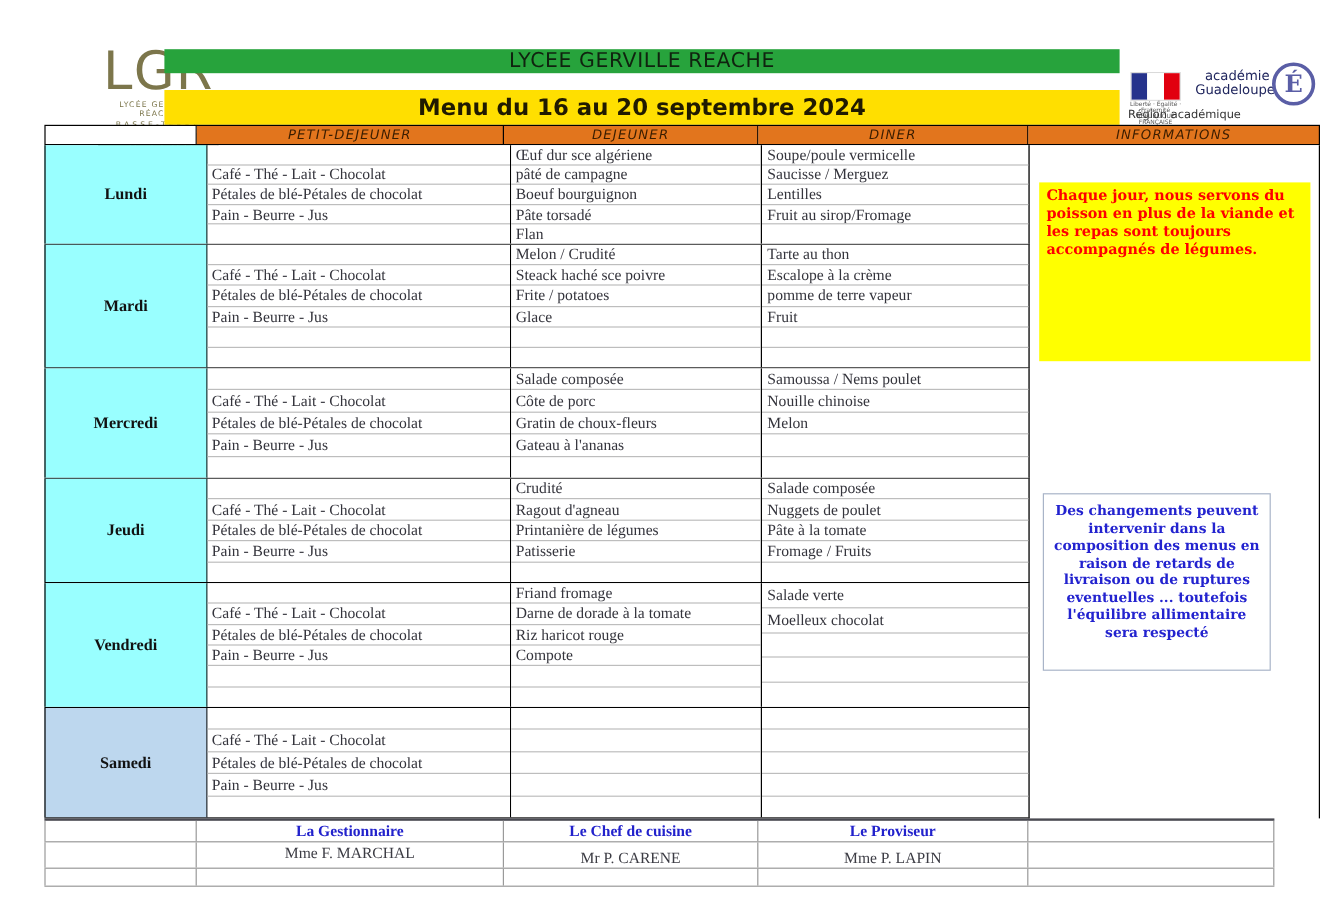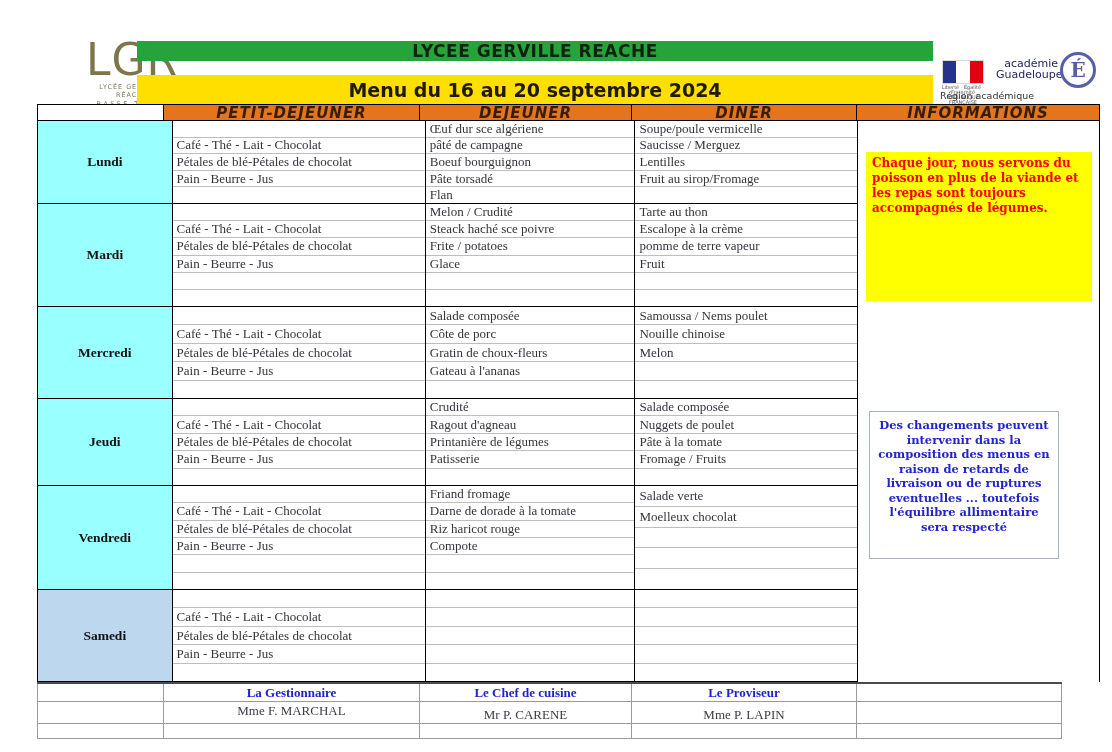--- a/index.html
+++ b/index.html
@@ -6,21 +6,21 @@
   .page{position:relative;width:1112px;height:752px;background:#ffffff;overflow:hidden;
         font-family:"Liberation Serif", serif;}
   
   .logo-box{position:absolute;left:37px;top:40px;width:100px;height:78px;text-align:center;margin-left:45px;}
   .logo-lgr{font-family:"DejaVu Sans",sans-serif;font-size:44px;line-height:40px;color:#7c764b;letter-spacing:1px;}
   .logo-l1{font-family:"DejaVu Sans",sans-serif;font-size:6.4px;color:#7c764b;letter-spacing:1px;margin-top:3px;}
   .logo-l2{font-family:"DejaVu Sans",sans-serif;font-size:6.4px;color:#7c764b;letter-spacing:2.5px;margin-top:1px;}
   .logo-motto{margin-top:3px;background:#7c764b;border:1px solid #2e2d1d;border-top:2px solid #2e2d1d;
         color:#fff;font-style:italic;font-size:7.5px;line-height:11px;font-family:"DejaVu Serif",serif;}
   .green-bar{position:absolute;left:137px;top:41px;width:796px;height:20px;background:#27a33c;
-        display:flex;align-items:flex-end;justify-content:center;font-weight:bold;}
+        display:flex;align-items:flex-end;justify-content:center;}
   .green-bar span{font-family:"DejaVu Sans",sans-serif;font-size:17px;color:#10230f;letter-spacing:.5px;}
   .yellow-bar{position:absolute;left:137px;top:75px;width:796px;height:29px;background:#ffdf00;
         display:flex;align-items:center;justify-content:center;}
   .yellow-bar span{font-family:"DejaVu Sans",sans-serif;font-weight:bold;font-size:19px;color:#201a00;}
   
   .gov{position:absolute;left:938px;top:56px;width:162px;height:50px;}
   .flag{position:absolute;left:4px;top:4px;width:40px;height:22px;display:flex;border:1px solid #dadada;}
   .flag i{flex:1;}
   .flag .b{background:#26338c;}.flag .w{background:#ffffff;}.flag .r{background:#e1000f;}
   .flag-txt{position:absolute;left:2px;top:29px;width:46px;font-family:"DejaVu Sans",sans-serif;
@@ -29,21 +29,21 @@
         font-size:11px;line-height:11px;color:#20265e;}
   .acad-circle{position:absolute;left:122px;top:-4px;width:30px;height:30px;border:3px solid #5a5ea6;border-radius:50%;
         display:flex;align-items:center;justify-content:center;font-family:"DejaVu Serif",serif;
         font-weight:bold;font-size:20px;color:#5a5ea6;}
   .region-txt{position:absolute;left:940px;top:90px;font-family:"DejaVu Sans",sans-serif;font-size:9.5px;color:#333;}
   
   .thead{position:absolute;left:37px;top:104px;width:1063px;height:17px;display:flex;
         border-top:1px solid #000;border-bottom:1px solid #000;box-sizing:border-box;}
   .thead .dayhead{width:127px;background:#fff;border-left:1px solid #000;border-right:1px solid #000;box-sizing:border-box;}
   .hcell{background:#e2751d;display:flex;align-items:center;justify-content:center;
-        font-family:"DejaVu Sans",sans-serif;font-style:italic;font-weight:bold;font-size:15px;
+        font-family:"DejaVu Sans",sans-serif;font-style:italic;font-weight:normal;font-size:11px;
         color:#3a1d00;letter-spacing:1px;border-right:1px solid #000;box-sizing:border-box;}
   .w0{width:256px;}.w1{width:212px;}.w2{width:225px;}.w3{width:243px;}
   
   .tbody{position:absolute;left:37px;top:121px;width:821px;}
   .block{display:flex;border-bottom:1px solid #000;box-sizing:border-box;}
   .daycell{width:137px;border-left:1px solid #000;border-right:1px solid #000;box-sizing:border-box;
         display:flex;align-items:center;justify-content:center;
         font-weight:bold;font-size:13.5px;color:#111;}
   .mcell{display:flex;flex-direction:column;border-right:1px solid #000;box-sizing:border-box;background:#fff;}
   .mline{flex:1;border-bottom:1px solid #bdbdbd;box-sizing:border-box;display:flex;align-items:center;

